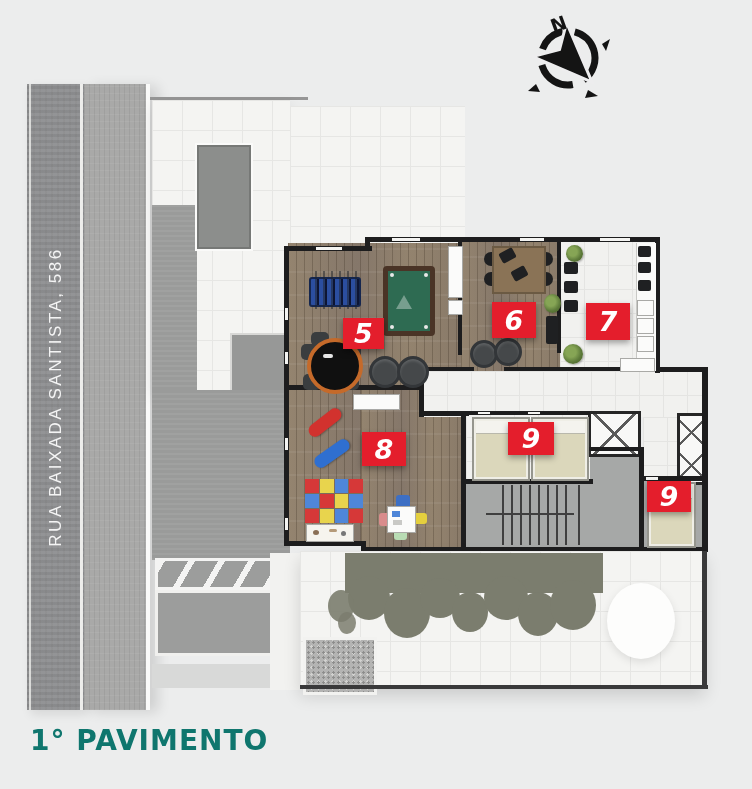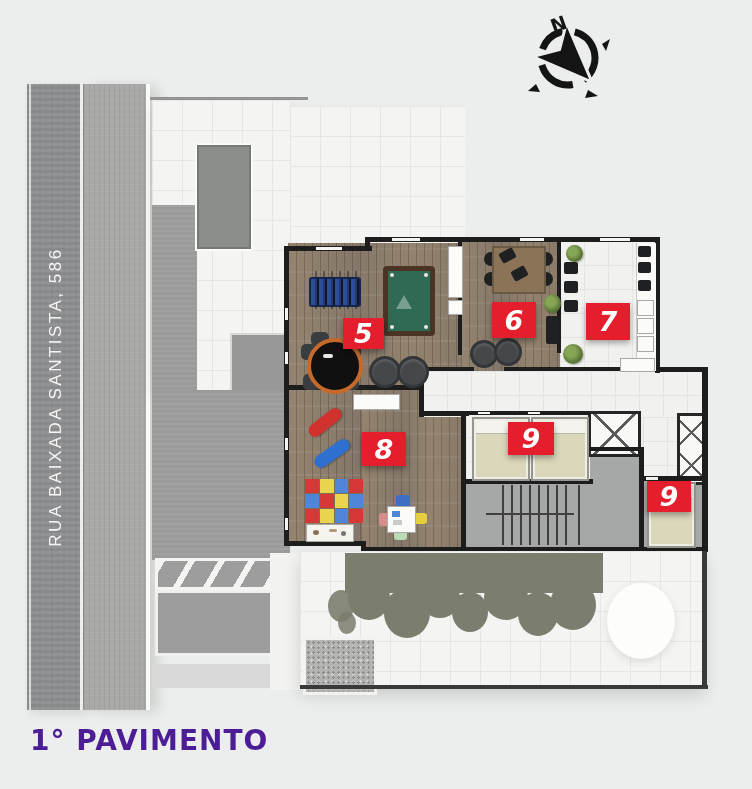--- a/index.html
+++ b/index.html
@@ -49,21 +49,21 @@
   .hedgeblob{background:#7b7d6e;border-radius:50%;}
   .gravel{background-color:#b4b4b3;border:3px solid #f2f2f0;
     background-image:radial-gradient(#8d8d8c 1px, transparent 1.2px),radial-gradient(#d2d2d0 1px, transparent 1.2px);
     background-size:5px 5px,7px 7px;background-position:0 0,2px 3px;}
   .hatch{background-color:#9c9d9c;border:3px solid #f4f4f3;
     background-image:repeating-linear-gradient(120deg, #f4f4f3 0 6px, transparent 6px 26px);}
   .mat{display:grid;grid-template-columns:repeat(4,1fr);grid-template-rows:repeat(3,1fr);gap:1px;background:#7a6c5b;}
   .mat div{width:100%;height:100%;}
   .street-label{color:#f4f4f4;font-size:17px;letter-spacing:2.5px;white-space:nowrap;
     transform:rotate(-90deg);font-weight:400;}
-  #title{position:absolute;left:30px;top:724px;font-size:28px;font-weight:bold;letter-spacing:1px;color:#4c1d95;
+  #title{position:absolute;left:30px;top:724px;font-size:28px;font-weight:bold;letter-spacing:1px;color:#0f766e;
     font-family:"DejaVu Sans","Liberation Sans",sans-serif;}
 </style>
 </head>
 <body>
 
 <div id="stage">
 
   <svg class="abs" style="left:522px;top:8px;" width="92" height="96" viewBox="0 0 92 96">
     <g transform="rotate(-18 46 50)">
       <circle cx="46" cy="50" r="27" fill="none" stroke="#141414" stroke-width="7" stroke-dasharray="34 12 40 16 28 12"></circle>

